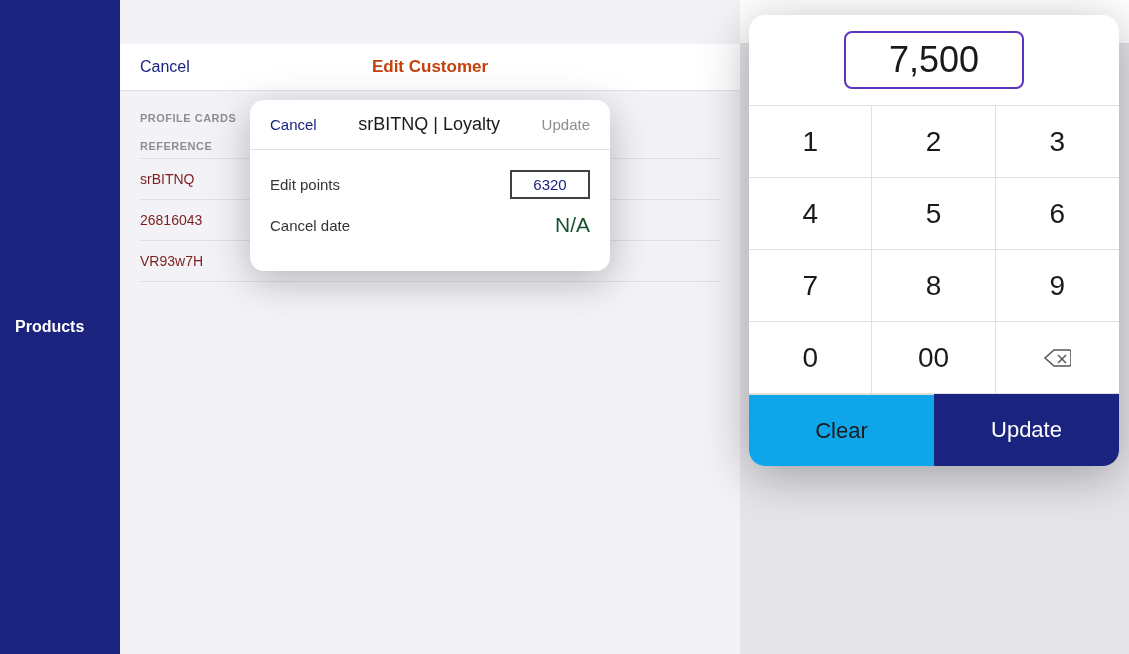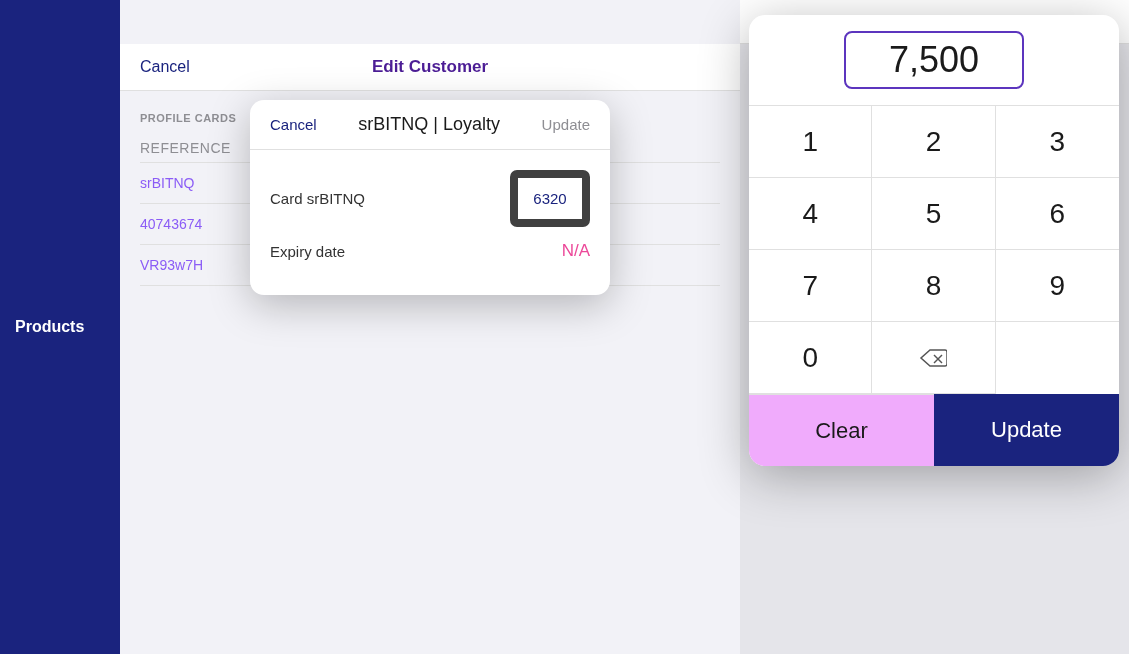--- a/index.html
+++ b/index.html
@@ -40,21 +40,21 @@
       padding: 14px 20px;
       display: flex;
       align-items: center;
       justify-content: space-between;
       border-bottom: 1px solid #e0e0e0;
     }
 
     .edit-customer-title {
       font-size: 17px;
       font-weight: 600;
-      color: #4c1d95;
+      color: #c2410c;
       position: absolute;
       left: 50%;
       transform: translateX(-50%);
     }
 
     .header-btn {
       font-size: 16px;
       color: #1a237e;
       cursor: pointer;
       background: none;
@@ -75,38 +75,38 @@
     }
 
     .profile-table-header {
       display: flex;
       gap: 40px;
       padding: 6px 0;
       border-bottom: 1px solid #e0e0e0;
     }
 
     .profile-col-header {
-      font-size: 14px;
-      font-weight: 400;
+      font-size: 11px;
+      font-weight: 700;
       color: #8e8e93;
       letter-spacing: 0.5px;
       width: 120px;
     }
 
     .profile-row {
       display: flex;
       gap: 40px;
       padding: 12px 0;
       border-bottom: 1px solid #e0e0e0;
       align-items: center;
     }
 
     .profile-ref {
       font-size: 14px;
-      color: #8b5cf6;
+      color: #7f1d1d;
       width: 120px;
       font-weight: 500;
     }
 
     .profile-loyalty {
       font-size: 14px;
       color: #333;
       flex: 1;
       overflow: hidden;
       white-space: nowrap;
@@ -161,30 +161,30 @@
     }
 
     .loyalty-field-label {
       font-size: 15px;
       color: #333;
     }
 
     .loyalty-field-value {
       font-size: 15px;
       color: #1a237e;
-      border: 8px solid #404040;
-      border-radius: 7px;
-      padding: 12px 12px;
+      border: 2px solid #404040;
+      border-radius: 0;
+      padding: 4px 12px;
       min-width: 80px;
       text-align: center;
     }
 
     .loyalty-field-na {
-      font-size: 17px;
-      color: #ec4899;
+      font-size: 21px;
+      color: #14532d;
     }
 
     
     .numpad {
       position: absolute;
       top: 15px;
       right: 10px;
       width: 370px;
       background: white;
       border-radius: 16px;
@@ -249,21 +249,21 @@
     }
 
     .numpad-clear {
       display: flex;
       align-items: center;
       justify-content: center;
       height: 72px;
       font-size: 22px;
       color: #1a1a1a;
       cursor: pointer;
-      background: #f0abfc;
+      background: #0ea5e9;
       border: none;
       border-top: 1px solid #e0e0e0;
     }
 
     .numpad-update {
       display: flex;
       align-items: center;
       justify-content: center;
       height: 72px;
       font-size: 22px;
@@ -311,63 +311,64 @@
     <div class="profile-cards-label">PROFILE CARDS</div>
     <div class="profile-table-header">
       <span class="profile-col-header">REFERENCE</span>
       <span class="profile-col-header">LOYALTY</span>
     </div>
     <div class="profile-row">
       <span class="profile-ref">srBITNQ</span>
       <span class="profile-loyalty">Anemor...</span>
     </div>
     <div class="profile-row">
-      <span class="profile-ref">40743674</span>
+      <span class="profile-ref">26816043</span>
       <span class="profile-loyalty">Dhalia lo...</span>
     </div>
     <div class="profile-row">
       <span class="profile-ref">VR93w7H</span>
       <span class="profile-loyalty">Arum lily...</span>
     </div>
   </div>
 </div>
 
 <div class="loyalty-modal">
   <div class="loyalty-modal-header">
     <button class="loyalty-modal-cancel">Cancel</button>
     <span style="font-size:18px;font-weight:500;color:#1a1a1a;">srBITNQ | Loyalty</span>
     <button class="loyalty-modal-update">Update</button>
   </div>
   <div class="loyalty-modal-body">
     <div class="loyalty-field-row">
-      <span class="loyalty-field-label">Card srBITNQ</span>
+      <span class="loyalty-field-label">Edit points</span>
       <span class="loyalty-field-value">6320</span>
     </div>
     <div class="loyalty-field-row">
-      <span class="loyalty-field-label">Expiry date</span>
+      <span class="loyalty-field-label">Cancel date</span>
       <span class="loyalty-field-na">N/A</span>
     </div>
   </div>
 </div>
 
 <div class="numpad">
   <div class="numpad-display">
     <span class="numpad-value">7,500</span>
   </div>
   <div class="numpad-keys">
     <button class="numpad-key">1</button>
     <button class="numpad-key">2</button>
     <button class="numpad-key">3</button>
     <button class="numpad-key">4</button>
     <button class="numpad-key">5</button>
     <button class="numpad-key">6</button>
     <button class="numpad-key">7</button>
     <button class="numpad-key">8</button>
     <button class="numpad-key">9</button>
     <button class="numpad-key">0</button>
+    <button class="numpad-key">00</button>
     <button class="numpad-key numpad-backspace">
       <svg width="28" height="20" viewBox="0 0 28 20" fill="none" xmlns="http://www.w3.org/2000/svg">
         <path d="M11 2H26C27.1 2 28 2.9 28 4V16C28 17.1 27.1 18 26 18H11L2 10L11 2Z" stroke="#555" stroke-width="1.5" fill="none"></path>
         <line x1="15" y1="7" x2="23" y2="15" stroke="#555" stroke-width="1.5"></line>
         <line x1="23" y1="7" x2="15" y2="15" stroke="#555" stroke-width="1.5"></line>
       </svg>
     </button>
   </div>
   <div class="numpad-actions">
     <button class="numpad-clear">Clear</button>

